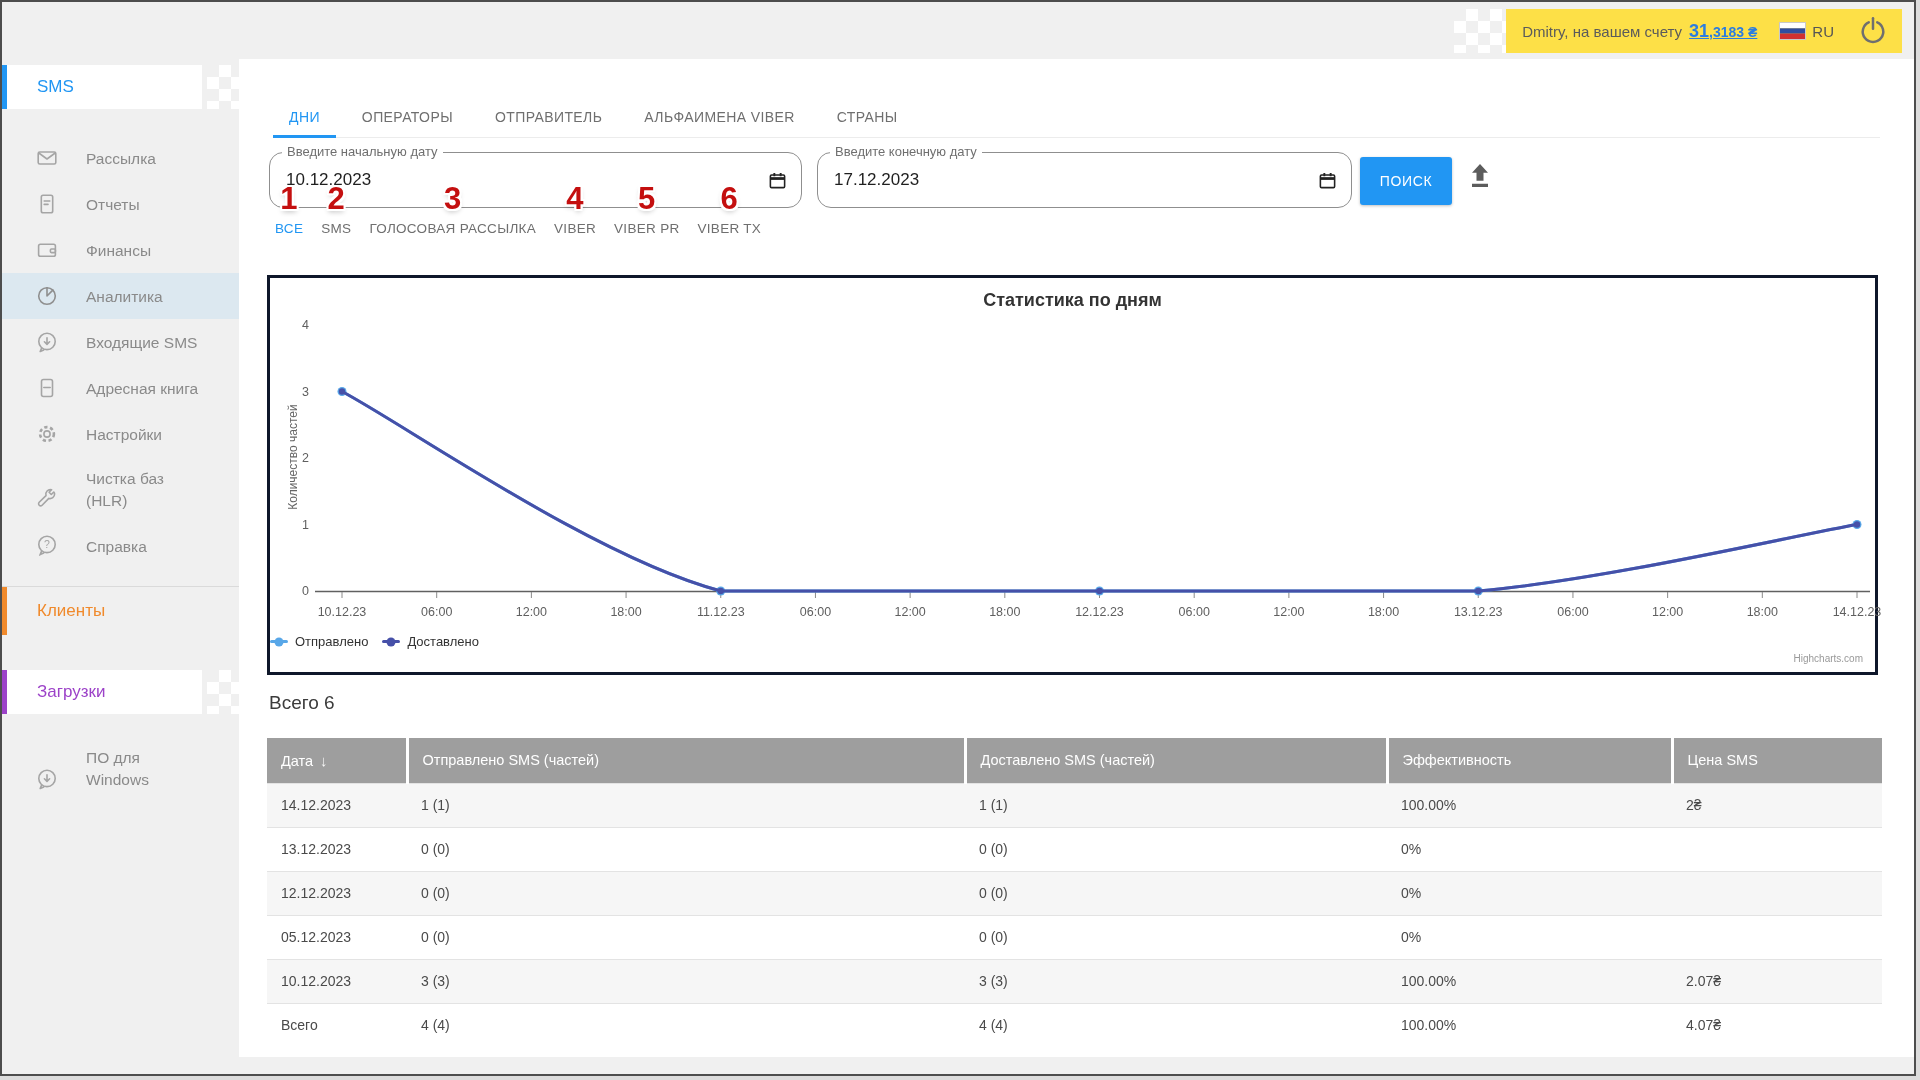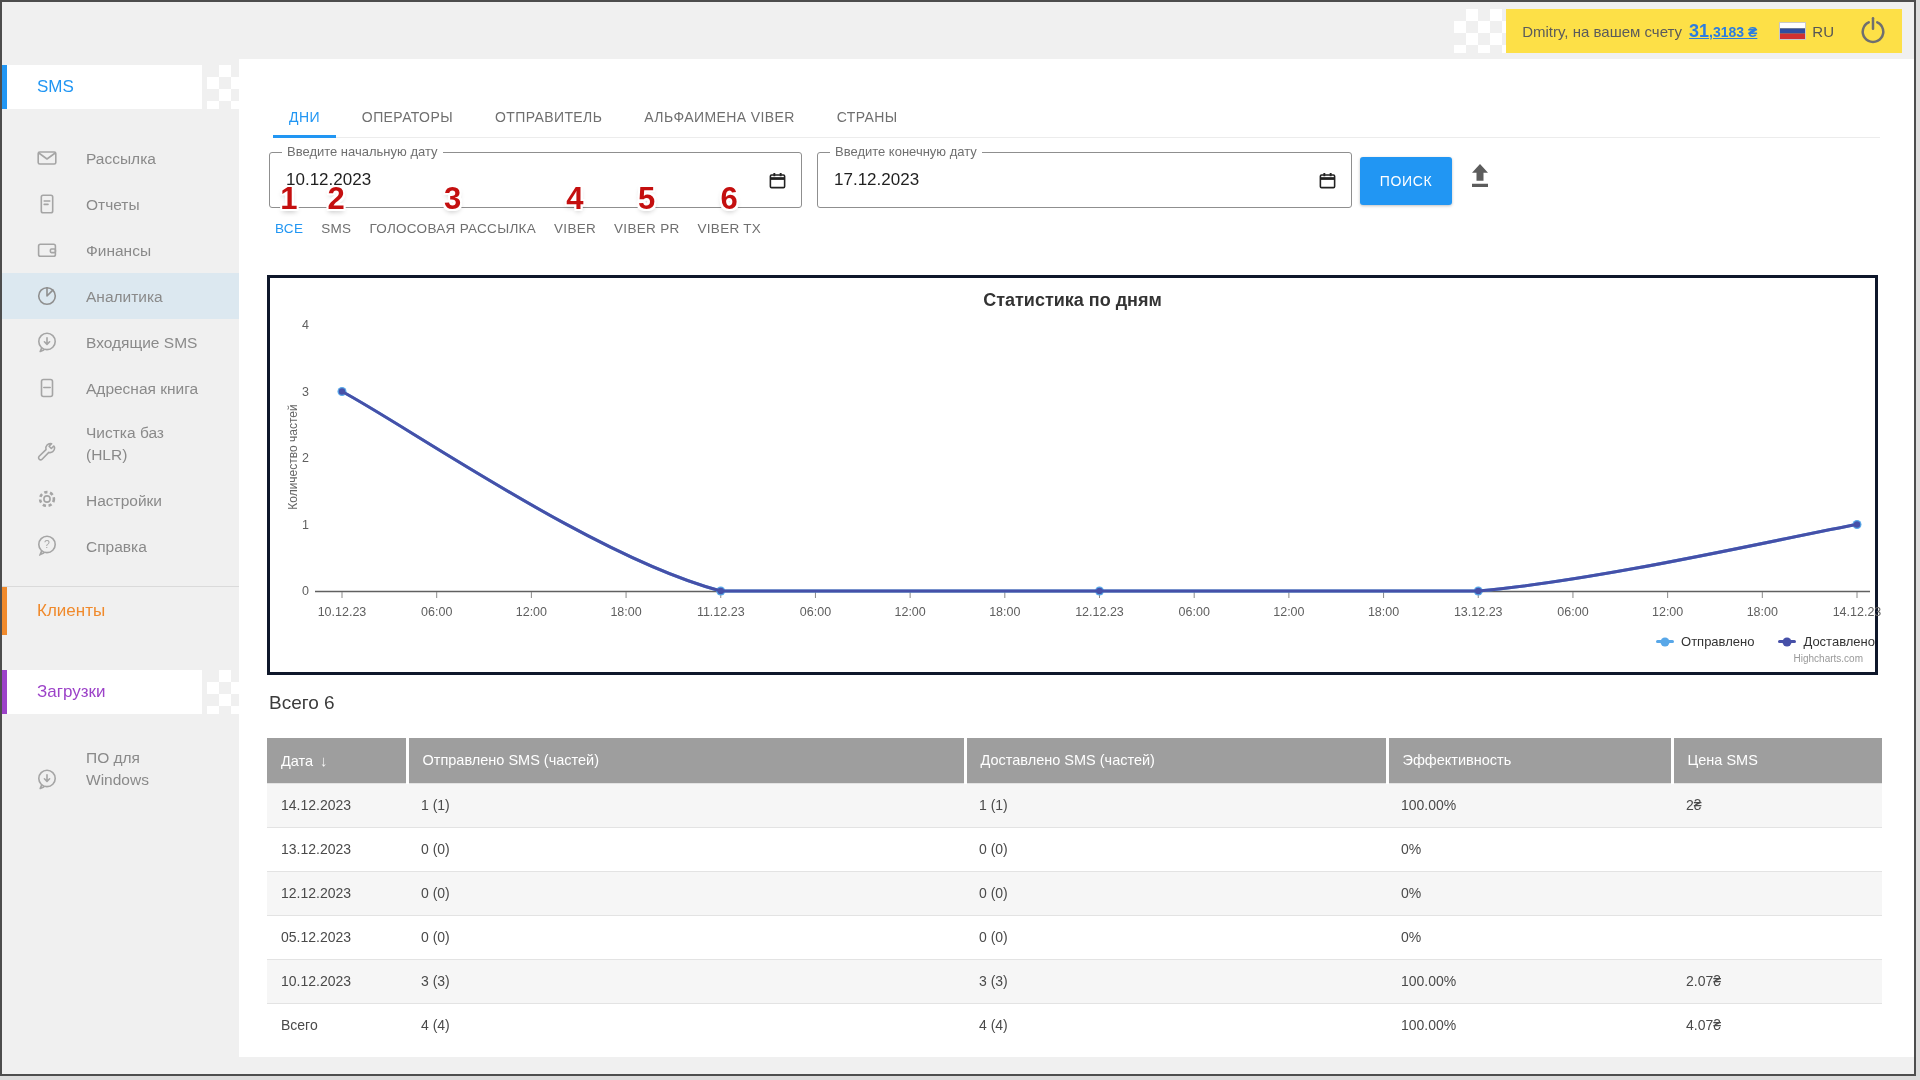--- a/index.html
+++ b/index.html
@@ -50,21 +50,21 @@
   .icon{ width:24px; height:24px; flex-shrink:0; display:inline-block; }
   .dl-gap{ height:22px; }
 
   
   .content{ position:absolute; left:237px; top:57px; width:1679px; height:998px; background:#fff; }
   .tabbar{ position:absolute; left:34px; top:38px; right:38px; border-bottom:1px solid #ececec; display:flex; gap:10px; }
   .tab{ position:relative; padding:12px 16px; font-size:14px; letter-spacing:.4px; color:#6f6f6f; cursor:pointer; white-space:nowrap; }
   .tab.active{ color:#2196f3; }
   .tab.active::after{ content:""; position:absolute; left:0; right:0; bottom:-1px; height:3px; background:#2196f3; }
 
-  .datefield{ position:absolute; top:93px; height:56px; border:1px solid #8f8f8f; border-radius:3px; background:#fff; }
+  .datefield{ position:absolute; top:93px; height:56px; border:1px solid #8f8f8f; border-radius:14px; background:#fff; }
   #date-start{ left:30px; width:533px; }
   #date-end{ left:578px; width:535px; }
   .df-label{ position:absolute; top:-9px; left:12px; background:#fff; padding:0 5px; font-size:13px; color:#6f6f6f; white-space:nowrap; }
   .df-value{ position:absolute; left:16px; top:50%; transform:translateY(-50%); font-size:17px; color:#1f1f1f; }
   .cal-icon{ position:absolute; right:14px; top:18px; width:19px; height:19px; cursor:pointer; }
 
   .search-btn{
     position:absolute; left:1121px; top:98px; width:92px; height:48px;
     background:#2196f3; color:#fff; border:none; border-radius:3px;
     font-size:14px; letter-spacing:.6px; cursor:pointer;
@@ -81,21 +81,21 @@
     text-shadow:-2px -2px 0 #fff, 2px -2px 0 #fff, -2px 2px 0 #fff, 2px 2px 0 #fff,
                  0 -2px 0 #fff, 0 2px 0 #fff, -2px 0 0 #fff, 2px 0 0 #fff, 0 3px 5px rgba(0,0,0,.25);
   }
 
   
   .chart-panel{ position:absolute; left:28px; top:216px; width:1611px; height:400px; background:#fff; border:3px solid #0f172a; }
   .chart-title{ position:absolute; top:12px; left:0; right:0; text-align:center; font-size:18px; font-weight:bold; color:#333; }
   #chart-svg{ position:absolute; left:0; top:0; }
   .y-title{ position:absolute; left:-117px; top:172px; width:280px; text-align:center;
             transform:rotate(-90deg); font-size:12px; color:#666; }
-  .legend{ position:absolute; left:0; right:0; top:356px; display:flex; justify-content:flex-end; gap:24px; align-items:center; }
+  .legend{ position:absolute; left:0; right:0; top:356px; display:flex; justify-content:flex-start; gap:14px; align-items:center; }
   .legend-item{ display:flex; align-items:center; gap:7px; font-size:13px; color:#333; cursor:pointer; }
   .lmark{ position:relative; width:18px; height:3px; border-radius:2px; }
   .ldot{ position:absolute; left:50%; top:50%; width:9px; height:9px; border-radius:50%; transform:translate(-50%,-50%); }
   .credits{ position:absolute; right:12px; bottom:8px; font-size:10px; color:#999; cursor:pointer; }
 
   
   .total-caption{ position:absolute; left:30px; top:633px; font-size:19px; color:#3c3c3c; }
   .data-table{ position:absolute; left:28px; top:679px; width:1615px; border-collapse:collapse; table-layout:fixed; font-size:14px; color:#4a4a4a; }
   .data-table th{
     background:#9e9e9e; color:#fff; font-weight:normal; text-align:left;
@@ -176,31 +176,31 @@
         <span class="lbl">Входящие SMS</span>
       </div>
       <div class="side-item">
         <span class="icon"><svg viewBox="0 0 24 24" fill="none" stroke="#a5a5a5" stroke-width="1.6" stroke-linecap="round" stroke-linejoin="round">
               <rect x="6.5" y="3.5" width="11" height="17" rx="2"></rect>
               <path d="M8.8 11.5h6.4"></path>
             </svg></span>
         <span class="lbl">Адресная книга</span>
       </div>
       <div class="side-item">
-        <span class="icon"><svg viewBox="0 0 24 24" fill="none" stroke="#a5a5a5" stroke-width="1.6" stroke-linecap="round" stroke-linejoin="round">
-              <path d="M19.6 7a4.6 4.6 0 0 1-5.8 4.4l-6.7 6.8a2 2 0 0 1-2.9-2.9l6.8-6.7A4.6 4.6 0 0 1 16.6 2.8l-2.5 2.5 2.2 2.2 2.5-2.5c.5.6.8 1.3.8 2z"></path>
-            </svg></span>
-        <span class="lbl">Чистка баз (HLR)</span>
-      </div>
-      <div class="side-item">
         <span class="icon"><svg viewBox="0 0 24 24" fill="none" stroke="#a5a5a5">
               <circle cx="12" cy="12" r="3.1" stroke-width="1.6"></circle>
               <circle cx="12" cy="12" r="6.9" stroke-width="2.6" stroke-dasharray="3.3 2.6"></circle>
             </svg></span>
         <span class="lbl">Настройки</span>
+      </div>
+      <div class="side-item">
+        <span class="icon"><svg viewBox="0 0 24 24" fill="none" stroke="#a5a5a5" stroke-width="1.6" stroke-linecap="round" stroke-linejoin="round">
+              <path d="M19.6 7a4.6 4.6 0 0 1-5.8 4.4l-6.7 6.8a2 2 0 0 1-2.9-2.9l6.8-6.7A4.6 4.6 0 0 1 16.6 2.8l-2.5 2.5 2.2 2.2 2.5-2.5c.5.6.8 1.3.8 2z"></path>
+            </svg></span>
+        <span class="lbl">Чистка баз (HLR)</span>
       </div>
       <div class="side-item">
         <span class="icon"><svg viewBox="0 0 24 24" fill="none" stroke="#a5a5a5" stroke-width="1.6" stroke-linecap="round">
               <circle cx="12" cy="11.4" r="8.2"></circle>
               <path d="M6.4 18.6L5.2 21.5l3.5-1.6"></path>
               <text x="12" y="15" text-anchor="middle" font-size="10.5" fill="#a5a5a5" stroke="none">?</text>
             </svg></span>
         <span class="lbl">Справка</span>
       </div>
     </div>

